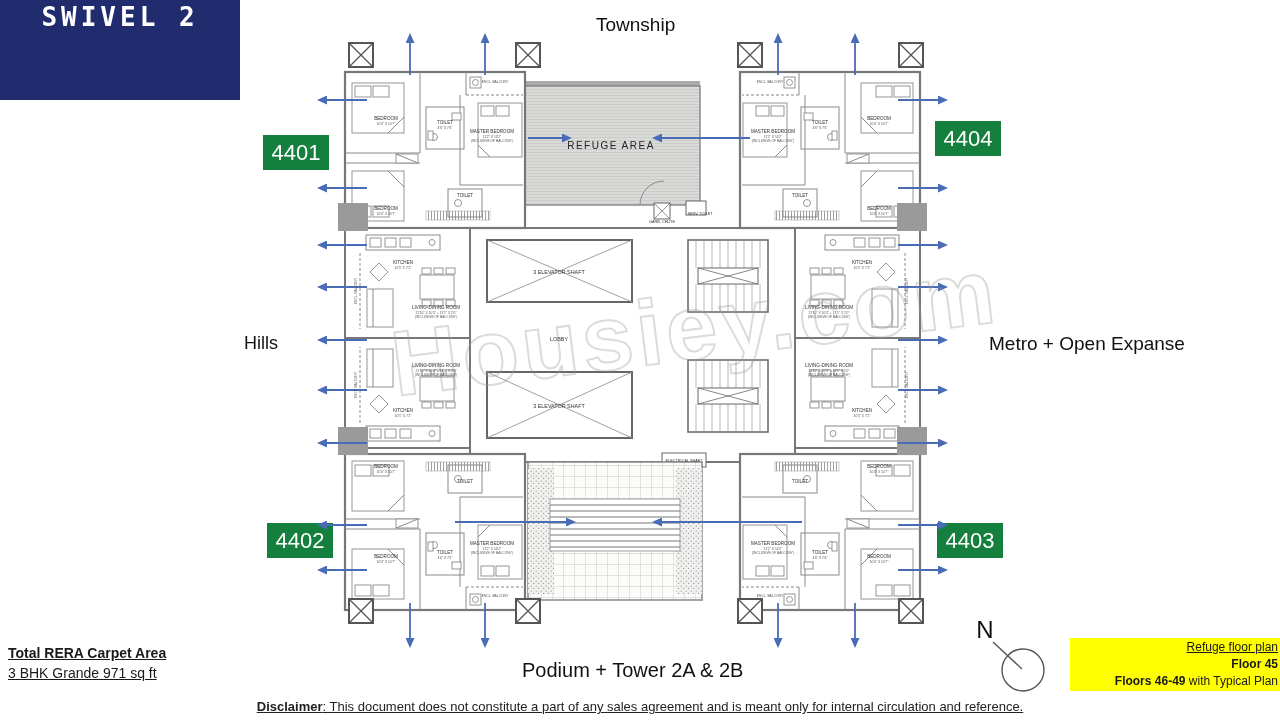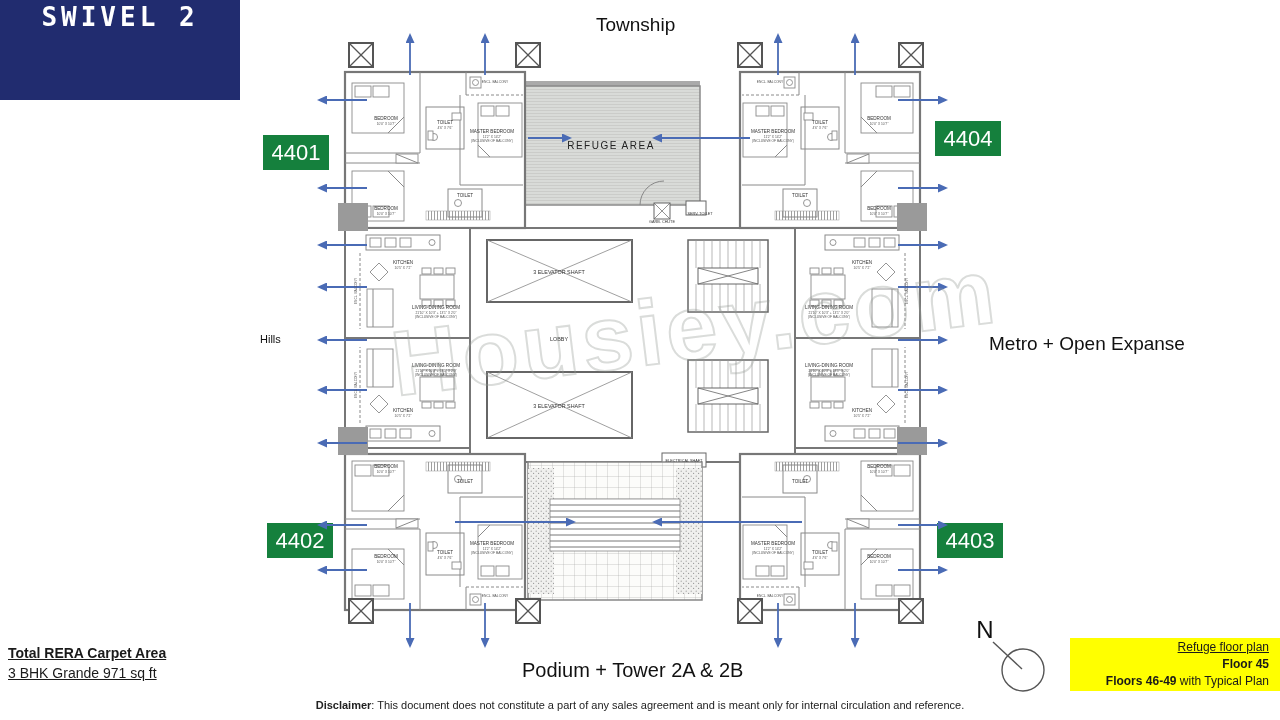--- a/index.html
+++ b/index.html
@@ -13,25 +13,25 @@
   
   .surr{font-size:19px;color:#111;white-space:nowrap;}
   
   .tag{width:66px;height:35px;background:#15803d;color:#fff;font-size:22px;
        display:flex;align-items:center;justify-content:center;}
   
   #area .a1{font-weight:bold;font-size:14px;}
   #area .a2{font-size:14px;margin-top:4px;}
   
   #fbox{left:1070px;top:638px;width:210px;height:53px;background:#ffff00;text-align:right;
-        font-size:12px;line-height:17px;padding-right:11px;box-sizing:border-box;padding-top:1px;}
+        font-size:12px;line-height:17px;padding-right:2px;box-sizing:border-box;padding-top:1px;}
   #fbox .u{text-decoration:underline;}
   #fbox .b{font-weight:bold;}
   
-  #disc{left:0;top:699px;width:1280px;text-align:center;font-size:11px;color:#222;}
+  #disc{left:0;top:699px;width:1280px;text-align:center;font-size:13px;color:#222;text-decoration:underline;}
   #disc .b{font-weight:bold;}
   
   #wm{left:390px;top:275px;font-size:92px;font-weight:bold;color:transparent;
       -webkit-text-stroke:2px rgba(150,155,150,0.35);transform:rotate(-7deg);
       letter-spacing:4px;pointer-events:none;z-index:5;}
   
   .t{font-family:"Liberation Sans",sans-serif;fill:#333;text-anchor:middle;}
   .s5{font-size:4.6px;}
   .s3{font-size:3.3px;fill:#555;}
   .s6{font-size:5.4px;}
@@ -43,21 +43,21 @@
   .arr{stroke:#4a6bb5;stroke-width:1.8;}
 </style>
 </head>
 <body>
 
 <div class="abs" id="hdr">
   <div class="t2">SWIVEL 2</div>
 </div>
 
 <div class="abs surr" style="left:596px;top:14px;">Township</div>
-<div class="abs surr" style="left:260px;top:333px;font-size:11px;">Hills</div>
+<div class="abs surr" style="left:244px;top:333px;font-size:18px;">Hills</div>
 <div class="abs surr" style="left:989px;top:333px;">Metro + Open Expanse</div>
 <div class="abs surr" style="left:522px;top:659px;font-size:20px;">Podium + Tower 2A &amp; 2B</div>
 
 <div class="abs tag" style="left:263px;top:135px;">4401</div>
 <div class="abs tag" style="left:935px;top:121px;">4404</div>
 <div class="abs tag" style="left:267px;top:523px;">4402</div>
 <div class="abs tag" style="left:937px;top:523px;">4403</div>
 
 <div class="abs" id="area" style="left:8px;top:645px;text-decoration:underline;">
   <div class="a1">Total RERA Carpet Area</div>

